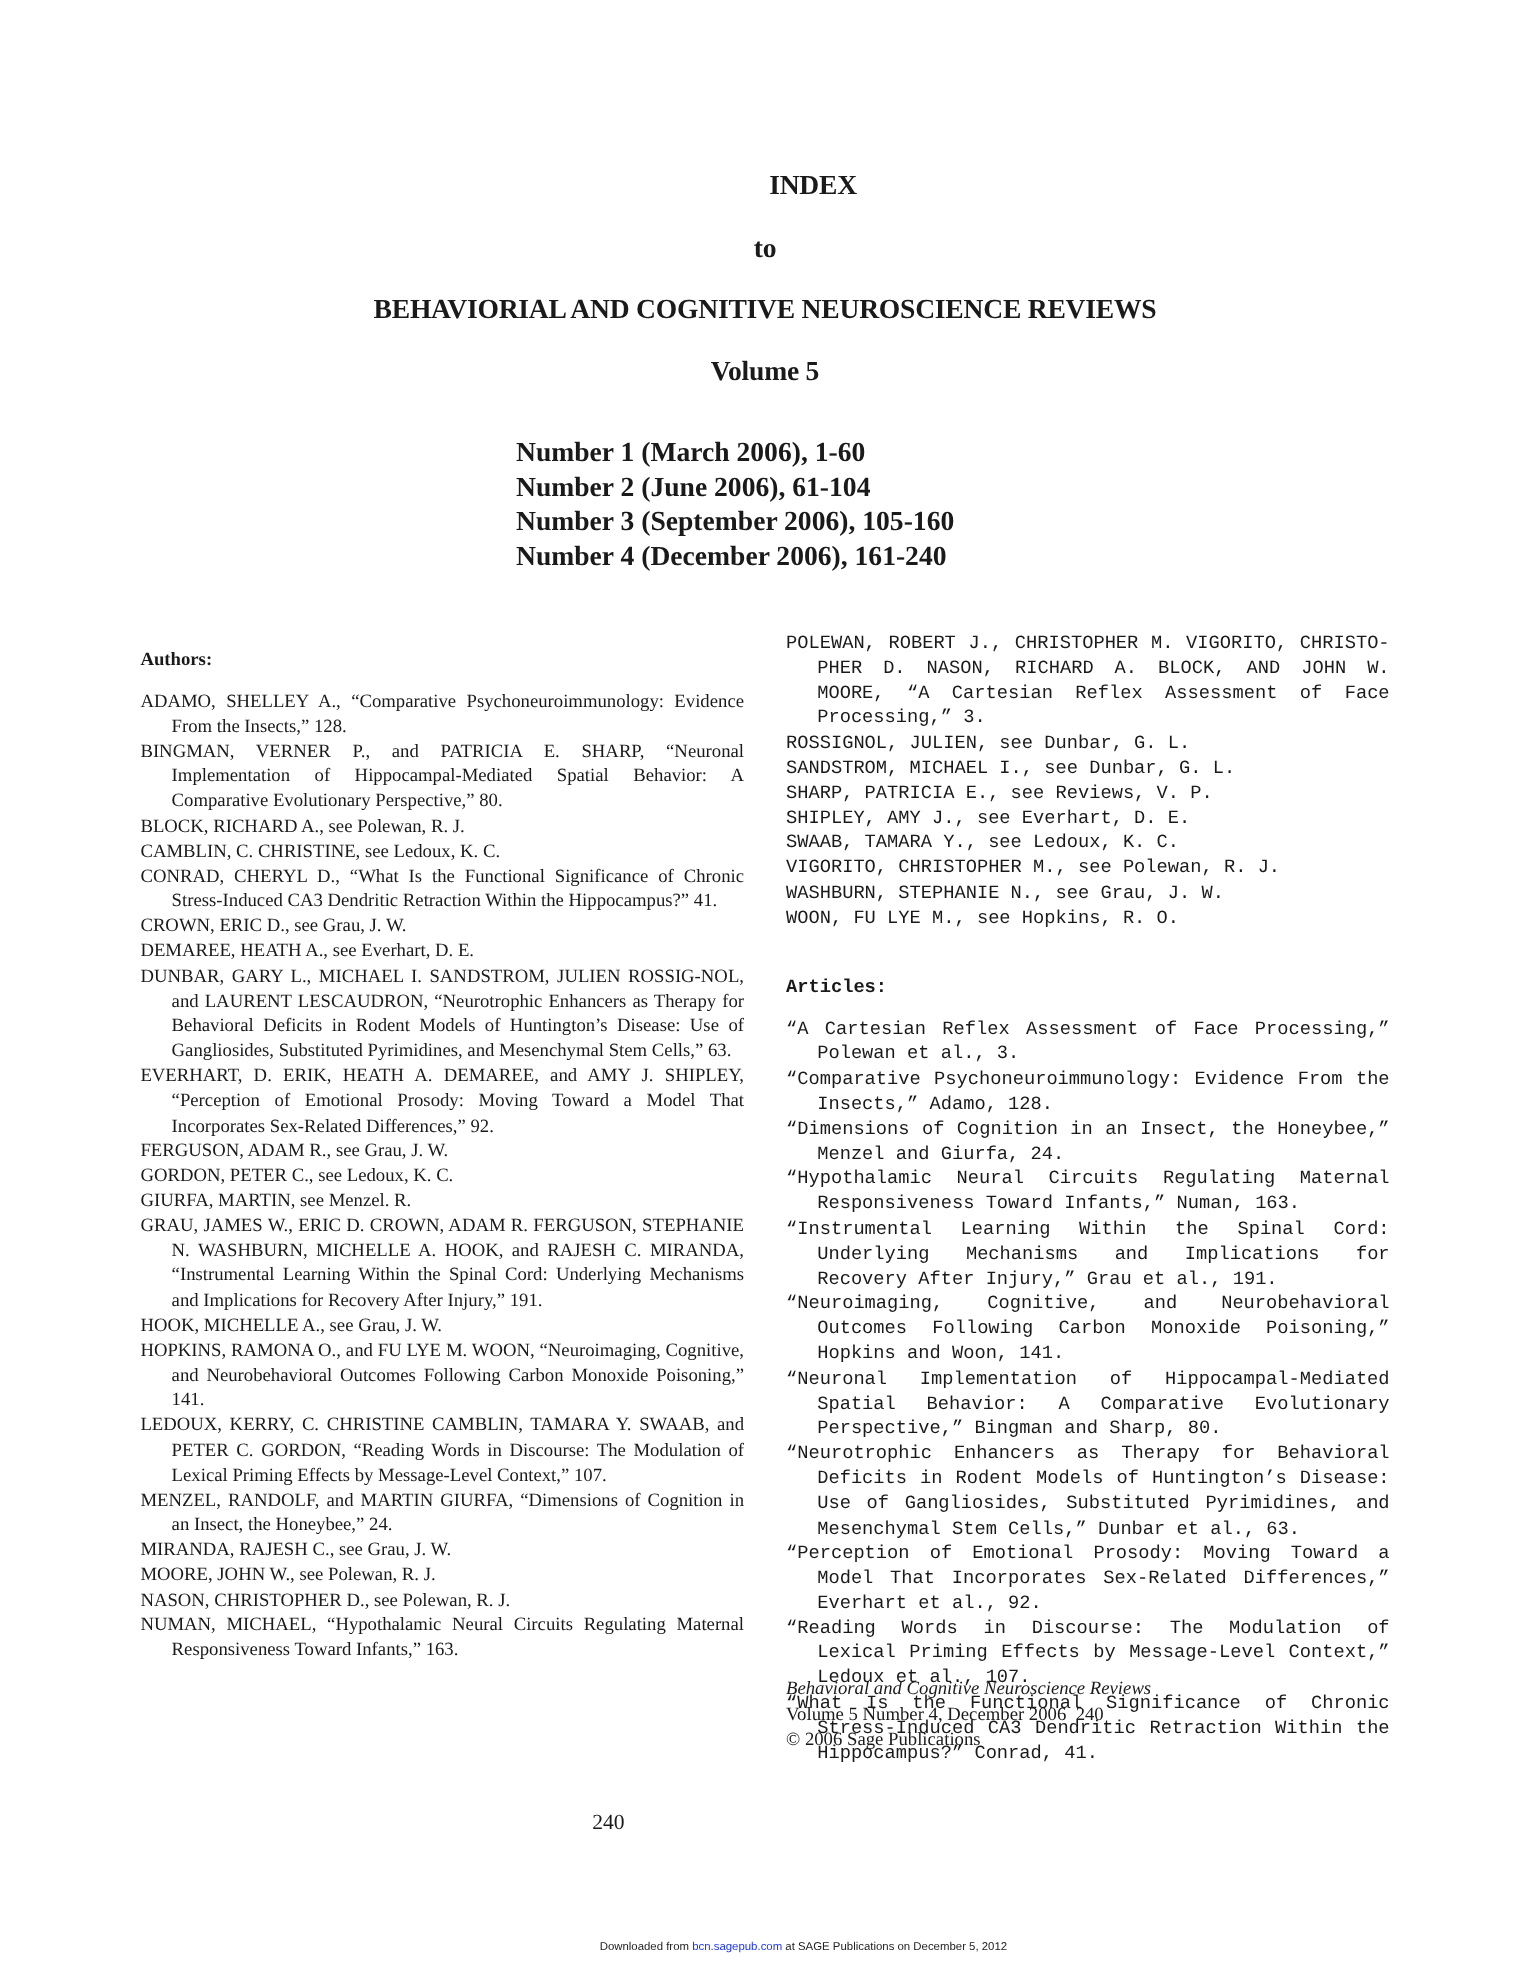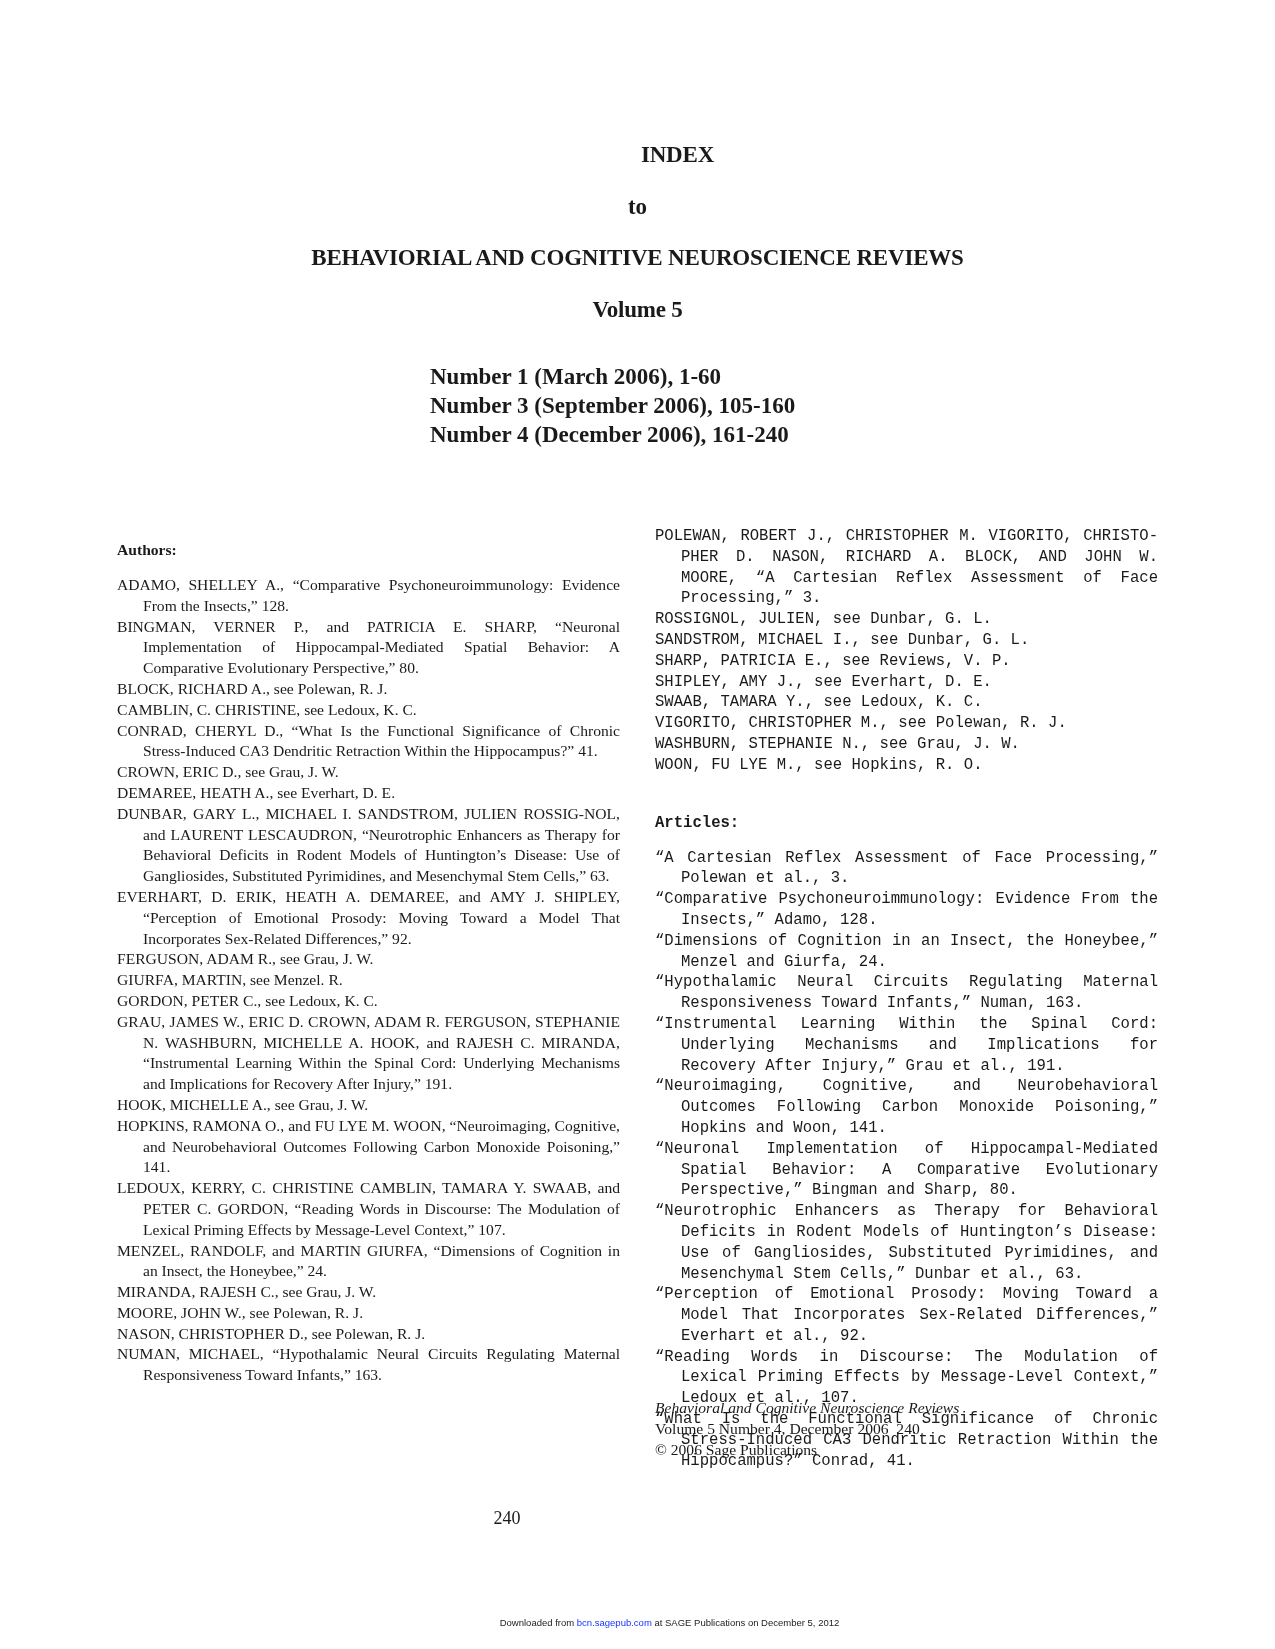--- a/index.html
+++ b/index.html
@@ -23,39 +23,40 @@
 </head>
 <body>
 
 <div class="abs title" style="top:142px;padding-left:40px;">INDEX</div>
 <div class="abs title" style="top:194px;">to</div>
 <div class="abs title" style="top:245px;">BEHAVIORIAL AND COGNITIVE NEUROSCIENCE REVIEWS</div>
 <div class="abs title" style="top:297px;">Volume 5</div>
 
 <div class="abs issues">
   <div>Number 1 (March 2006), 1-60</div>
+  <div>Number 2 (June 2006), 61-104</div>
   <div>Number 3 (September 2006), 105-160</div>
   <div>Number 4 (December 2006), 161-240</div>
 </div>
 
 <div class="col col-left">
   <div style="height:12px;"></div>
   <div class="section-head">Authors:</div>
   <p class="entry">ADAMO, SHELLEY A., “Comparative Psychoneuroimmunology: Evidence From the Insects,” 128.</p>
   <p class="entry">BINGMAN, VERNER P., and PATRICIA E. SHARP, “Neuronal Implementation of Hippocampal-Mediated Spatial Behavior: A Comparative Evolutionary Perspective,” 80.</p>
   <p class="entry">BLOCK, RICHARD A., see Polewan, R. J.</p>
   <p class="entry">CAMBLIN, C. CHRISTINE, see Ledoux, K. C.</p>
   <p class="entry">CONRAD, CHERYL D., “What Is the Functional Significance of Chronic Stress-Induced CA3 Dendritic Retraction Within the Hippocampus?” 41.</p>
   <p class="entry">CROWN, ERIC D., see Grau, J. W.</p>
   <p class="entry">DEMAREE, HEATH A., see Everhart, D. E.</p>
   <p class="entry">DUNBAR, GARY L., MICHAEL I. SANDSTROM, JULIEN ROSSIG-NOL, and LAURENT LESCAUDRON, “Neurotrophic Enhancers as Therapy for Behavioral Deficits in Rodent Models of Huntington’s Disease: Use of Gangliosides, Substituted Pyrimidines, and Mesenchymal Stem Cells,” 63.</p>
   <p class="entry">EVERHART, D. ERIK, HEATH A. DEMAREE, and AMY J. SHIPLEY, “Perception of Emotional Prosody: Moving Toward a Model That Incorporates Sex-Related Differences,” 92.</p>
   <p class="entry">FERGUSON, ADAM R., see Grau, J. W.</p>
+  <p class="entry">GORDON, PETER C., see Ledoux, K. C.</p>
   <p class="entry">GIURFA, MARTIN, see Menzel. R.</p>
-  <p class="entry">GORDON, PETER C., see Ledoux, K. C.</p>
   <p class="entry">GRAU, JAMES W., ERIC D. CROWN, ADAM R. FERGUSON, STEPHANIE N. WASHBURN, MICHELLE A. HOOK, and RAJESH C. MIRANDA, “Instrumental Learning Within the Spinal Cord: Underlying Mechanisms and Implications for Recovery After Injury,” 191.</p>
   <p class="entry">HOOK, MICHELLE A., see Grau, J. W.</p>
   <p class="entry">HOPKINS, RAMONA O., and FU LYE M. WOON, “Neuroimaging, Cognitive, and Neurobehavioral Outcomes Following Carbon Monoxide Poisoning,” 141.</p>
   <p class="entry">LEDOUX, KERRY, C. CHRISTINE CAMBLIN, TAMARA Y. SWAAB, and PETER C. GORDON, “Reading Words in Discourse: The Modulation of Lexical Priming Effects by Message-Level Context,” 107.</p>
   <p class="entry">MENZEL, RANDOLF, and MARTIN GIURFA, “Dimensions of Cognition in an Insect, the Honeybee,” 24.</p>
   <p class="entry">MIRANDA, RAJESH C., see Grau, J. W.</p>
   <p class="entry">MOORE, JOHN W., see Polewan, R. J.</p>
   <p class="entry">NASON, CHRISTOPHER D., see Polewan, R. J.</p>
   <p class="entry">NUMAN, MICHAEL, “Hypothalamic Neural Circuits Regulating Maternal Responsiveness Toward Infants,” 163.</p>
 </div>

